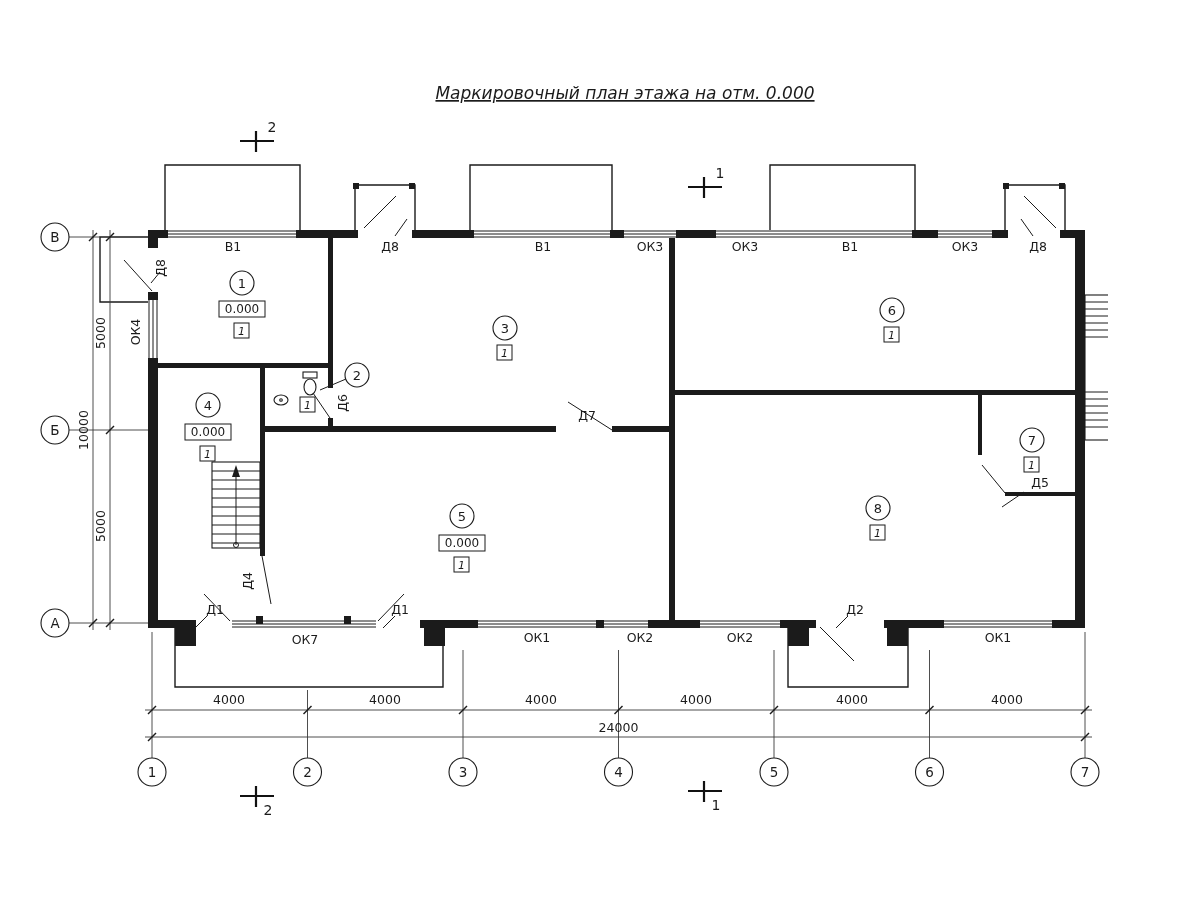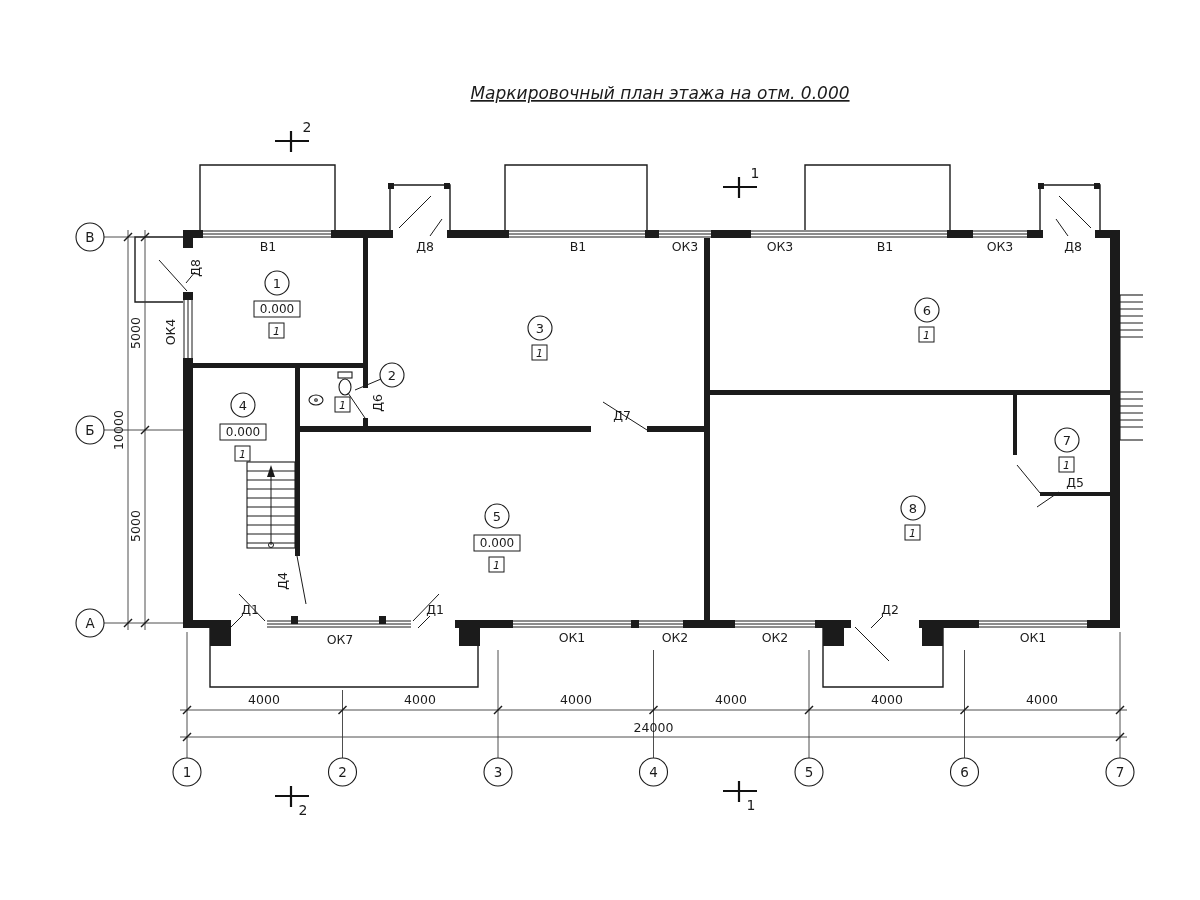--- a/index.html
+++ b/index.html
@@ -1,16 +1,16 @@
 <!DOCTYPE html>
 <html><head>
 <meta charset="utf-8">
 <style>
   html,body{margin:0;padding:0;background:#ffffff;}
-  .sheet{width:1108px;height:900px;background:#ffffff;position:relative;font-family:"DejaVu Sans",sans-serif;overflow:hidden;margin-left:35px;}
+  .sheet{width:1108px;height:900px;background:#ffffff;position:relative;font-family:"DejaVu Sans",sans-serif;overflow:hidden;}
   svg{display:block;}
   text{fill:#1b1b1b;font-family:"DejaVu Sans",sans-serif;}
   .title{font-size:17px;font-style:italic;text-decoration:underline;}
   .lbl{font-size:12.5px;}
   .dim{font-size:12.5px;}
   .axis{font-size:13.5px;}
   .roomnum{font-size:13px;}
   .elev{font-size:12px;}
   .type{font-size:11px;font-style:italic;}
   .secnum{font-size:14px;}

